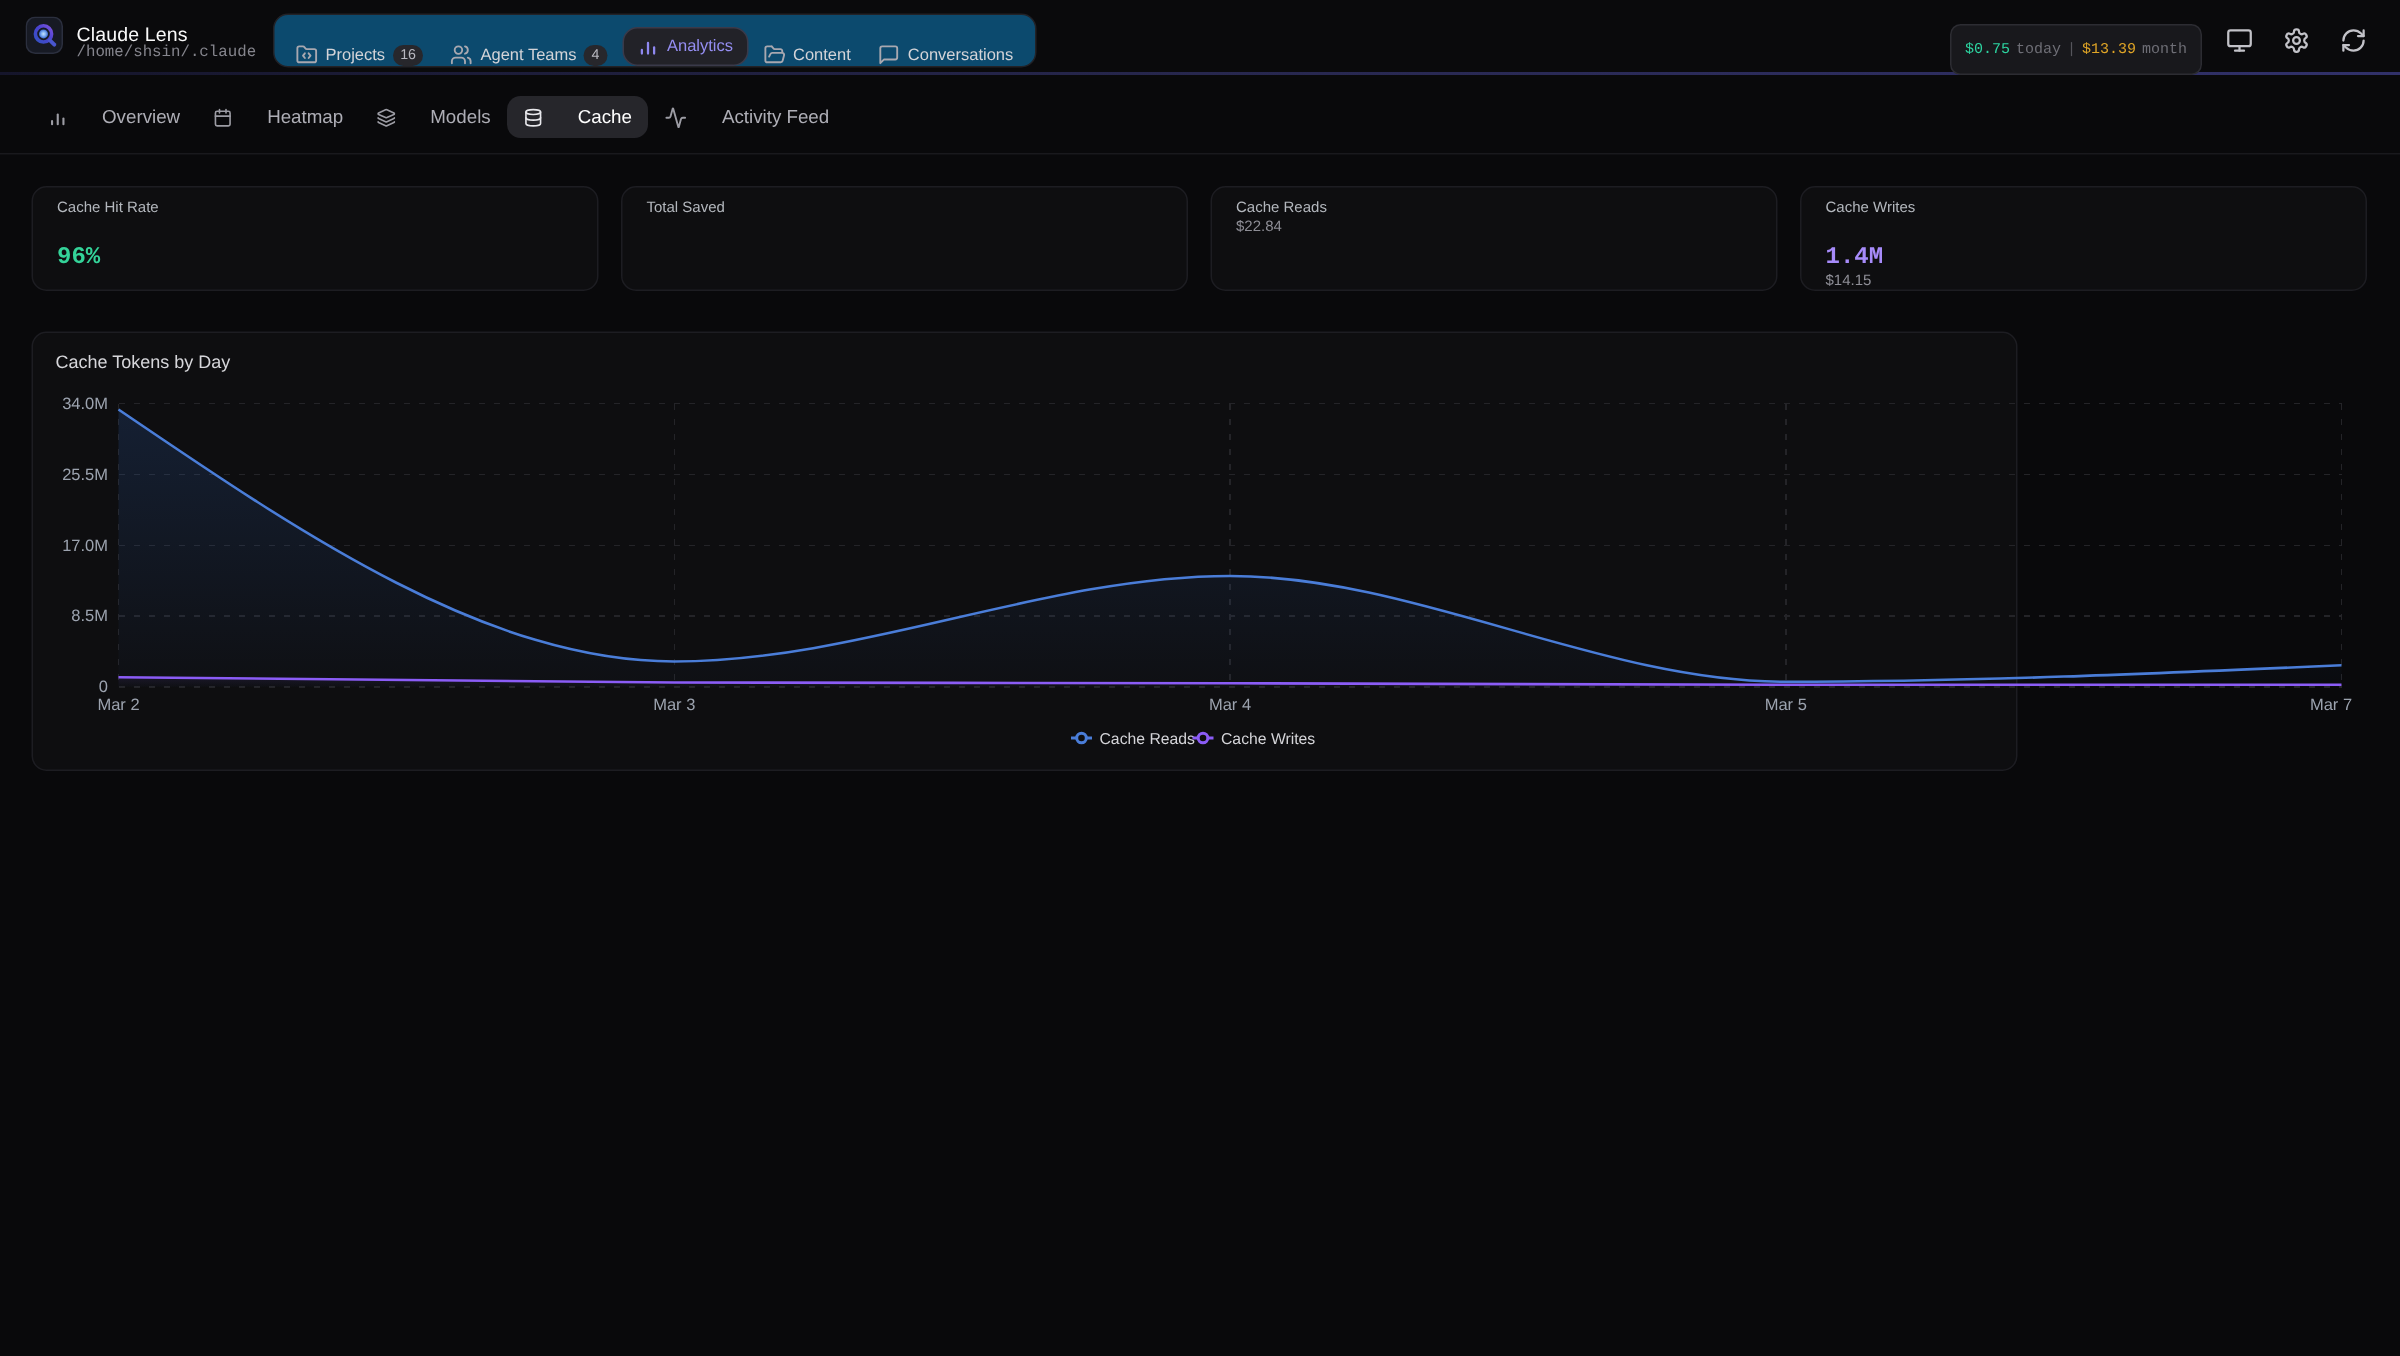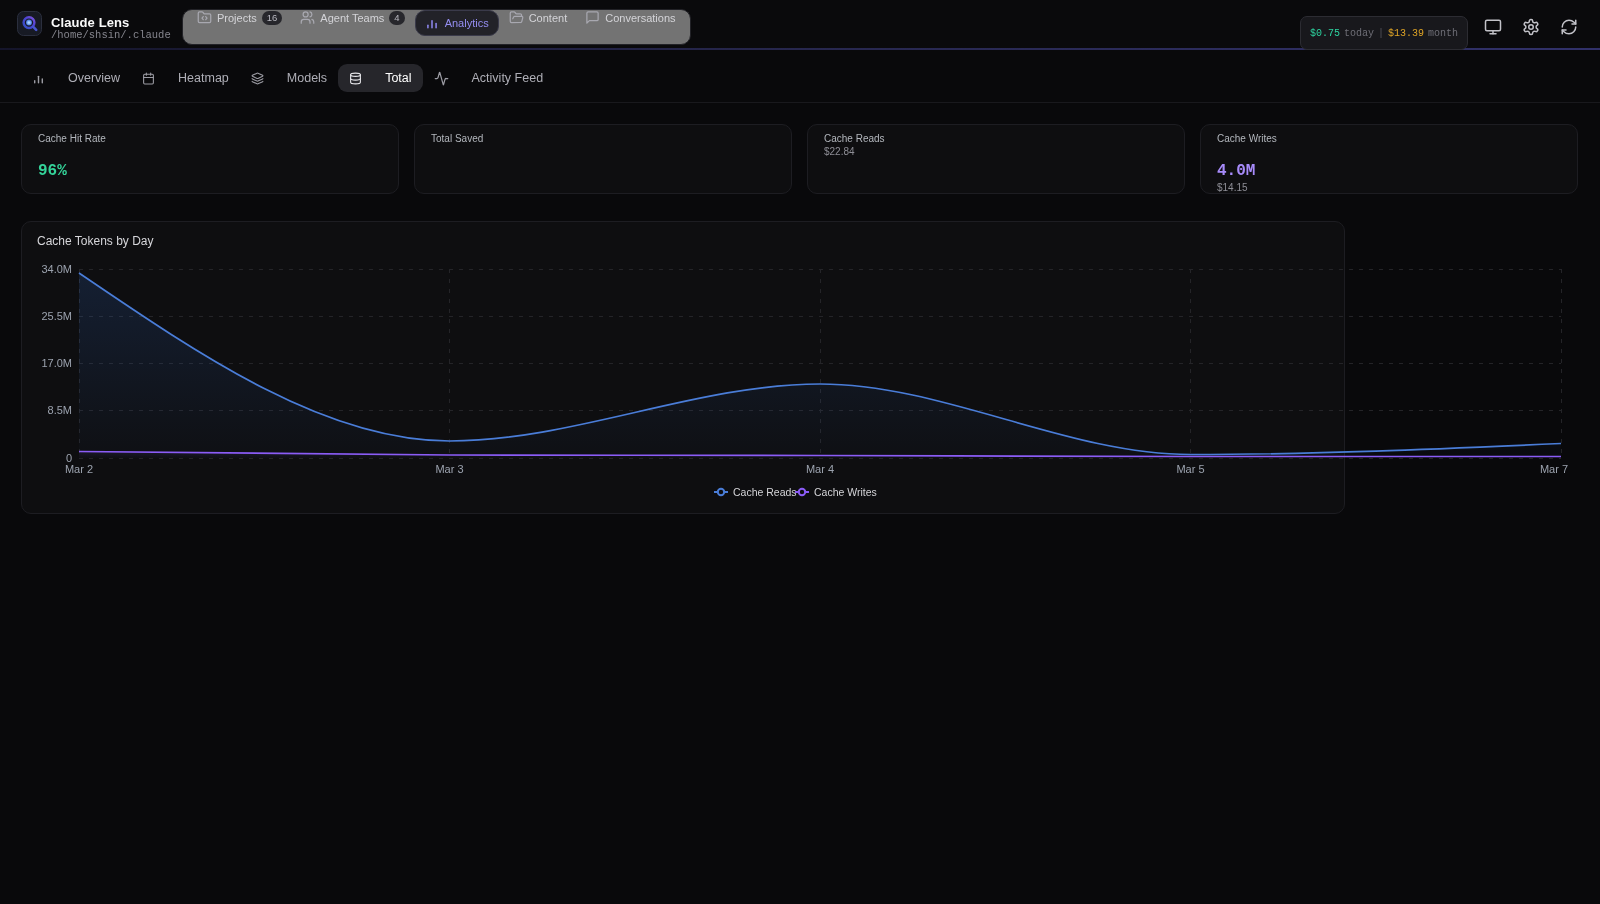--- a/index.html
+++ b/index.html
@@ -1,21 +1,21 @@
 <!DOCTYPE html>
 <html><head><meta charset="utf-8"><style>
 *{margin:0;padding:0;box-sizing:border-box}
 html,body{width:1600px;height:904px;background:#09090b;font-family:"Liberation Sans",sans-serif;overflow:hidden;position:relative}
 .abs{position:absolute}
 
 .hdr{position:absolute;left:0;top:0;width:1600px;height:48px;background:#0a0a0c}
 .hline{position:absolute;left:0;top:48px;width:1600px;height:2px;background:linear-gradient(90deg,#15152b,#27274e 50%,#31316a)}
-.brandname{position:absolute;left:51px;top:15px;font-size:13px;font-weight:700;color:#fafafa;letter-spacing:0.1px}
+.brandname{position:absolute;left:51px;top:15px;font-size:13px;font-weight:400;color:#fafafa;letter-spacing:0.1px}
 .brandpath{position:absolute;left:51px;top:29px;font-family:"Liberation Mono",monospace;font-size:10.5px;color:#85858d}
-.nav{position:absolute;left:182px;top:9px;height:36px;background:#737373;border:1px solid #222227;border-radius:10px;display:flex;align-items:flex-start;padding:0 14px;gap:18px}
+.nav{position:absolute;left:182px;top:9px;height:36px;background:#0c4a6e;border:1px solid #222227;border-radius:10px;display:flex;align-items:flex-end;padding:0 14px;gap:18px}
 .nitem{display:flex;align-items:center;gap:5px;color:#d4d4d8;font-size:11px}
 .nitem svg{color:#a8a8b0}
 .badge{background:#27272c;color:#b8b8c0;font-size:9.5px;border-radius:8px;padding:1.5px 5px}
 .nactive{display:flex;align-items:center;background:#222228;border:1px solid #3a3a4a;border-radius:10px;padding:5px 9px;margin:0 -8px;color:#958ef2;font-size:11px;gap:6px}
 .nactive svg{color:#8f88f0}
 .money{position:absolute;right:132px;top:16px;height:23px;background:#18181c;border:1px solid #2c2c32;border-radius:7px;display:flex;align-items:center;padding:16px 9px;font-family:"Liberation Mono",monospace;font-size:10px;gap:4px}
 .icobtn{position:absolute;top:18px;width:18px;height:18px}
 
 .tabs{position:absolute;left:21px;top:53px;height:50px;display:flex;align-items:center}
 .tab{display:flex;align-items:center;gap:23px;color:#aeaeb6;font-size:12.5px;padding:7px 11px;border-radius:9px}
@@ -143,21 +143,21 @@
         <path d="M2 17a1 1 0 0 0 .58.91l8.6 3.91a2 2 0 0 0 1.65 0l8.58-3.9A1 1 0 0 0 22 17"></path>
       </svg>
       <span>Models</span>
     </div>
   <div class="tab tabactive">
       <svg width="13" height="13" viewBox="0 0 24 24" fill="none" stroke="currentColor" stroke-width="2" stroke-linecap="round" stroke-linejoin="round">
         <ellipse cx="12" cy="5" rx="9" ry="3"></ellipse>
         <path d="M3 5V19A9 3 0 0 0 21 19V5"></path>
         <path d="M3 12A9 3 0 0 0 21 12"></path>
       </svg>
-      <span>Total</span>
+      <span>Cache</span>
     </div>
   <div class="tab">
       <svg width="15" height="15" viewBox="0 0 24 24" fill="none" stroke="currentColor" stroke-width="2" stroke-linecap="round" stroke-linejoin="round">
         <path d="M22 12h-2.48a2 2 0 0 0-1.93 1.46l-2.35 8.36a.25.25 0 0 1-.48 0L9.24 2.18a.25.25 0 0 0-.48 0l-2.35 8.36A2 2 0 0 1 4.49 12H2"></path>
       </svg>
       <span>Activity Feed</span>
     </div>
 </div>
 <div class="tabsep"></div>
 <div class="card" style="left:21px">
@@ -166,21 +166,21 @@
   </div>
 <div class="card" style="left:414px">
     <div class="clabel">Total Saved</div>
   </div>
 <div class="card" style="left:807px">
     <div class="clabel">Cache Reads</div>
     <div class="csub">$22.84</div>
   </div>
 <div class="card" style="left:1200px">
     <div class="clabel">Cache Writes</div>
-    <div class="cval" style="color:#a78bfa">4.0M</div>
+    <div class="cval" style="color:#a78bfa">1.4M</div>
     <div class="csub">$14.15</div>
   </div>
 <div class="chart">
 <div class="ctitle">Cache Tokens by Day</div>
 <svg width="1557" height="293" viewBox="0 0 1557 293" style="position:absolute;left:0;top:0">
 <defs>
 <linearGradient id="gb" x1="0" y1="51" x2="0" y2="236" gradientUnits="userSpaceOnUse">
 <stop offset="0" stop-color="#3b82f6" stop-opacity="0.15"></stop>
           <stop offset="1" stop-color="#3b82f6" stop-opacity="0.015"></stop>
 </linearGradient>

